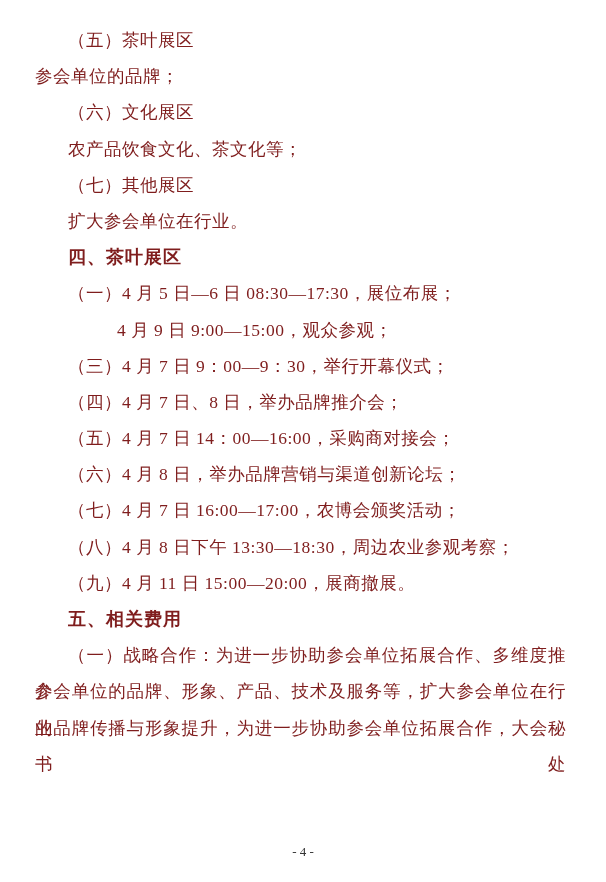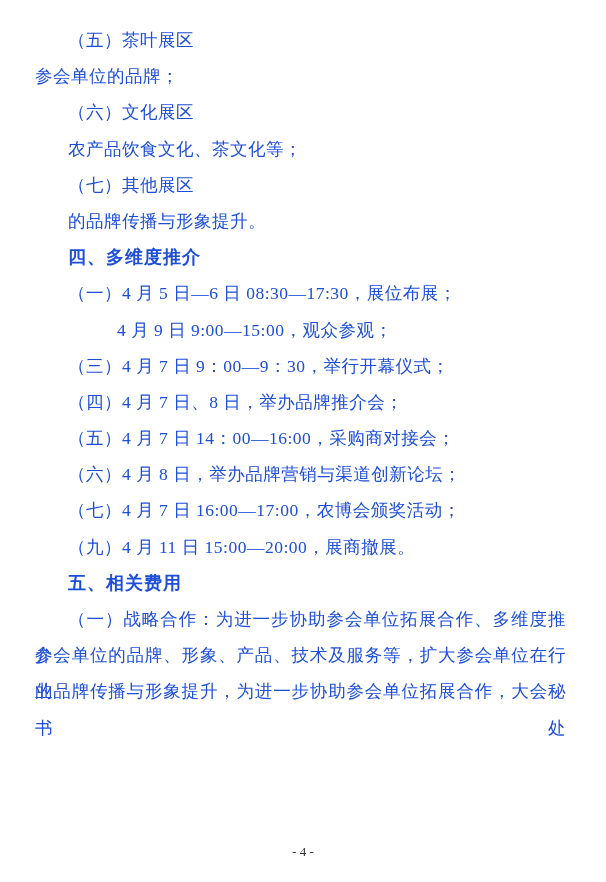--- a/index.html
+++ b/index.html
@@ -18,21 +18,21 @@
     position: absolute;
     left: 35px;
     top: 22px;
     width: 531px;
   }
   .line {
     font-family: "Liberation Serif", "DejaVu Serif", serif;
     font-size: 17.5px;
     line-height: 36.2px;
     height: 36.2px;
-    color: #1d4ed8;
+    color: #7f1d1d;
     letter-spacing: 0.5px;
     white-space: nowrap;
     text-align: left;
   }
   .line.indent { text-indent: 33px; }
   .line.hang   { text-indent: 82px; }
   .line.justify {
     white-space: normal;
     text-align: justify;
     text-align-last: justify;
@@ -58,29 +58,30 @@
 </head>
 <body>
 
 <div class="page">
   <div class="content">
       <div class="line indent">（五）茶叶展区</div>
       <div class="line">参会单位的品牌；</div>
       <div class="line indent">（六）文化展区</div>
       <div class="line indent">农产品饮食文化、茶文化等；</div>
       <div class="line indent">（七）其他展区</div>
-      <div class="line indent">的品牌传播与形象提升。</div>
-      <div class="line heading indent">四、多维度推介</div>
+      <div class="line indent">扩大参会单位在行业。</div>
+      <div class="line heading indent">四、茶叶展区</div>
       <div class="line indent">（一）4 月 5 日—6 日 08:30—17:30，展位布展；</div>
       <div class="line hang">4 月 9 日 9:00—15:00，观众参观；</div>
       <div class="line indent">（三）4 月 7 日 9：00—9：30，举行开幕仪式；</div>
       <div class="line indent">（四）4 月 7 日、8 日，举办品牌推介会；</div>
       <div class="line indent">（五）4 月 7 日 14：00—16:00，采购商对接会；</div>
       <div class="line indent">（六）4 月 8 日，举办品牌营销与渠道创新论坛；</div>
       <div class="line indent">（七）4 月 7 日 16:00—17:00，农博会颁奖活动；</div>
+      <div class="line indent">（八）4 月 8 日下午 13:30—18:30，周边农业参观考察；</div>
       <div class="line indent">（九）4 月 11 日 15:00—20:00，展商撤展。</div>
       <div class="line heading indent">五、相关费用</div>
       <div class="line indent justify">（一）战略合作：为进一步协助参会单位拓展合作、多维度推介</div>
       <div class="line justify">参会单位的品牌、形象、产品、技术及服务等，扩大参会单位在行业</div>
       <div class="line justify">的品牌传播与形象提升，为进一步协助参会单位拓展合作，大会秘书处</div>
     </div>
   <div class="footer">- 4 -</div>
 </div>
 
 </body></html>

